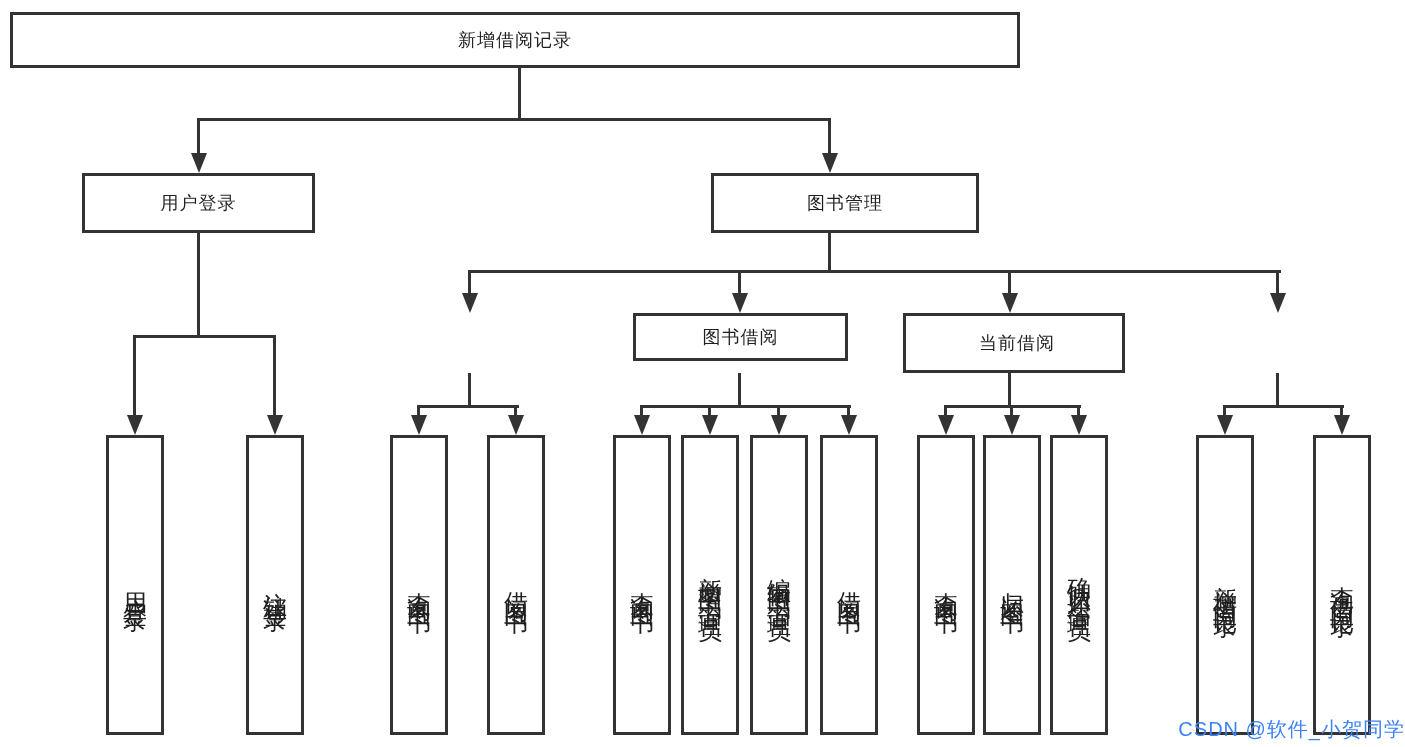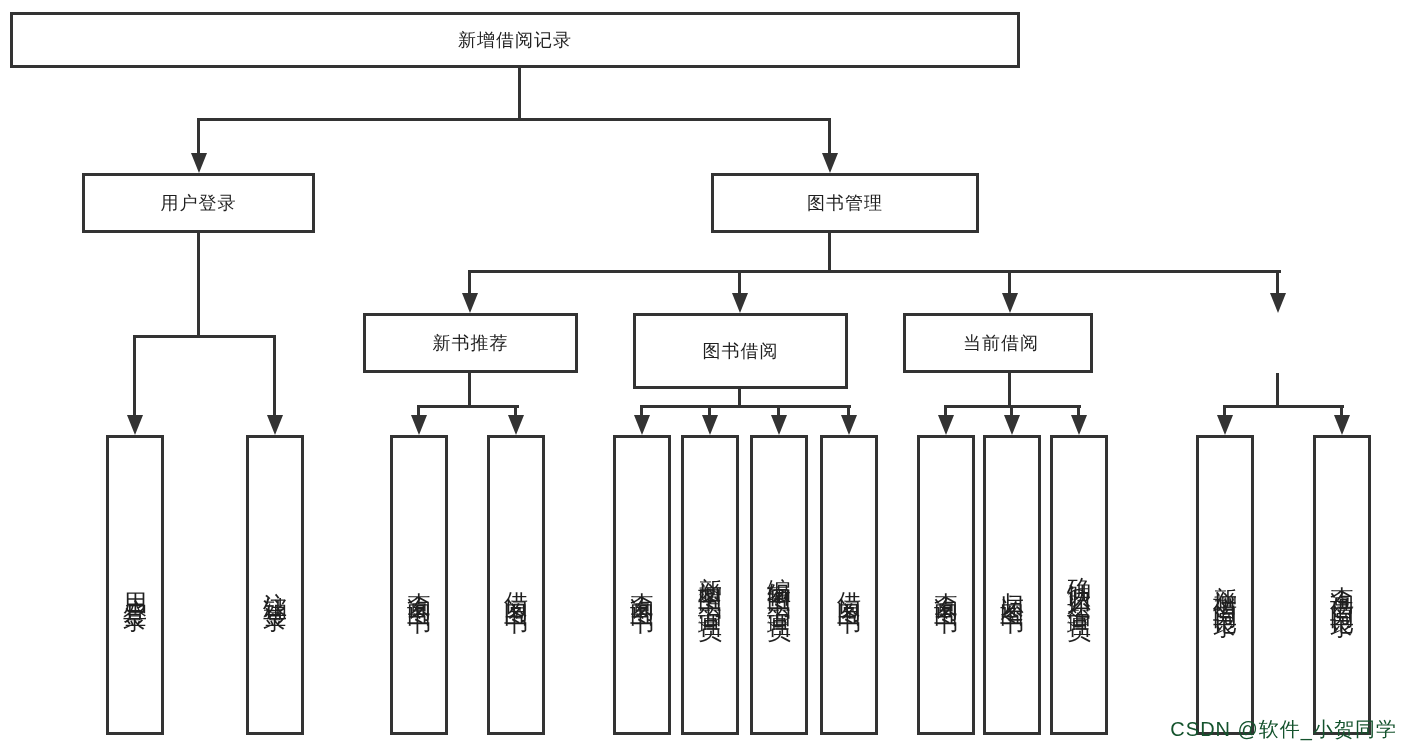--- a/index.html
+++ b/index.html
@@ -51,24 +51,24 @@
   .arrow {
     position: absolute;
     width: 0; height: 0;
     border-left: 8px solid transparent;
     border-right: 8px solid transparent;
     border-top: 20px solid #333333;
     z-index: 3;
   }
   .watermark {
     position: absolute;
-    right: 8px;
+    right: 0px;
     bottom: 4px;
     font-size: 20px;
-    color: #14532d;
+    color: #3b82f6;
     letter-spacing: 1px;
     z-index: 5;
     white-space: nowrap;
   }
 </style>
 </head>
 <body>
 
 <div id="stage">
 
@@ -95,23 +95,22 @@
   <div class="hl" style="left:468px; top:270px; width:813px;"></div>
   <div class="vl" style="left:468px; top:270px; height:26px;"></div>
   <div class="arrow" style="left:462px; top:293px;"></div>
   <div class="vl" style="left:738px; top:270px; height:26px;"></div>
   <div class="arrow" style="left:732px; top:293px;"></div>
   <div class="vl" style="left:1008px; top:270px; height:26px;"></div>
   <div class="arrow" style="left:1002px; top:293px;"></div>
   <div class="vl" style="left:1276px; top:270px; height:26px;"></div>
   <div class="arrow" style="left:1270px; top:293px;"></div>
 
-  <div class="hnode" style="left:363px; top:313px; width:215px; height:60px;">新书推荐</div>
-  <div class="hnode" style="left:633px; top:313px; width:215px; height:76px;">图书借阅</div>
-  <div class="hnode" style="left:903px; top:313px; width:190px; height:60px;padding-left:6px;">当前借阅</div>
+  <div class="hnode" style="left:633px; top:313px; width:215px; height:48px;">图书借阅</div>
+  <div class="hnode" style="left:903px; top:313px; width:222px; height:60px;padding-left:6px;">当前借阅</div>
 
   <div class="vl" style="left:468px; top:373px; height:35px;"></div>
   <div class="hl" style="left:417px; top:405px; width:102px;"></div>
   <div class="vl" style="left:417px; top:405px; height:13px;"></div>
   <div class="arrow" style="left:411px; top:415px;"></div>
   <div class="vl" style="left:514px; top:405px; height:13px;"></div>
   <div class="arrow" style="left:508px; top:415px;"></div>
 
   <div class="vl" style="left:738px; top:373px; height:35px;"></div>
   <div class="hl" style="left:640px; top:405px; width:211px;"></div>

